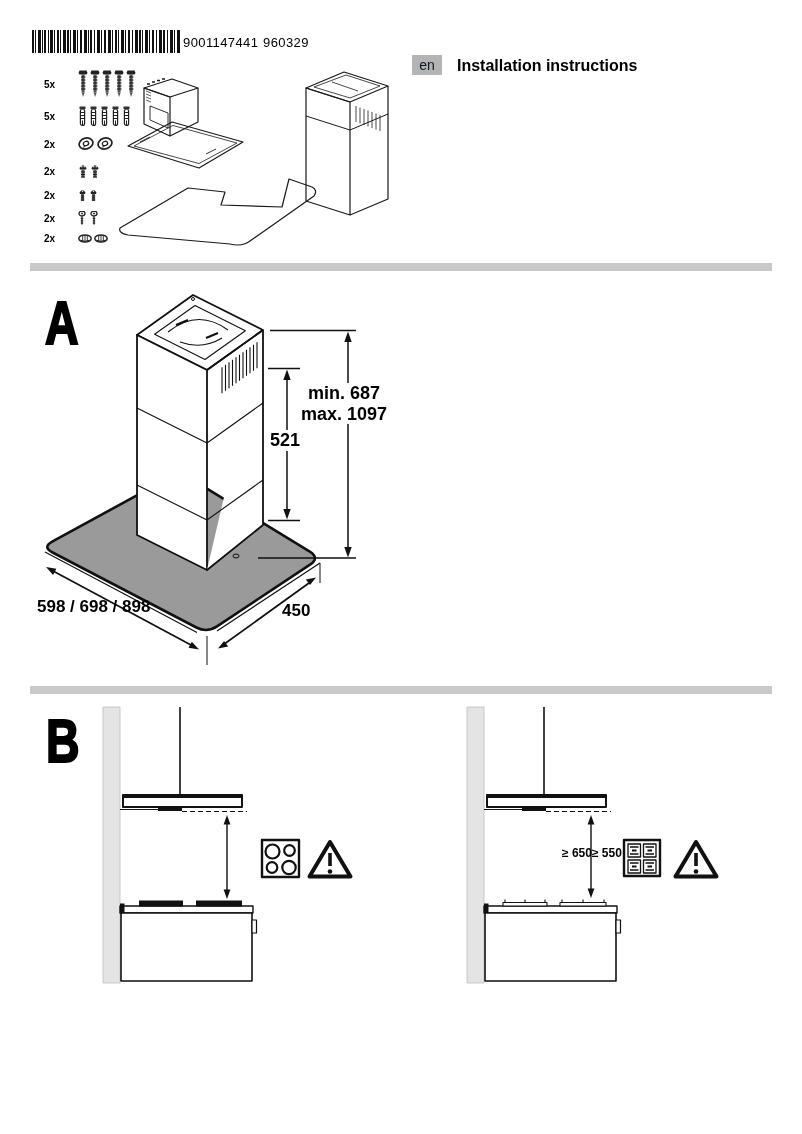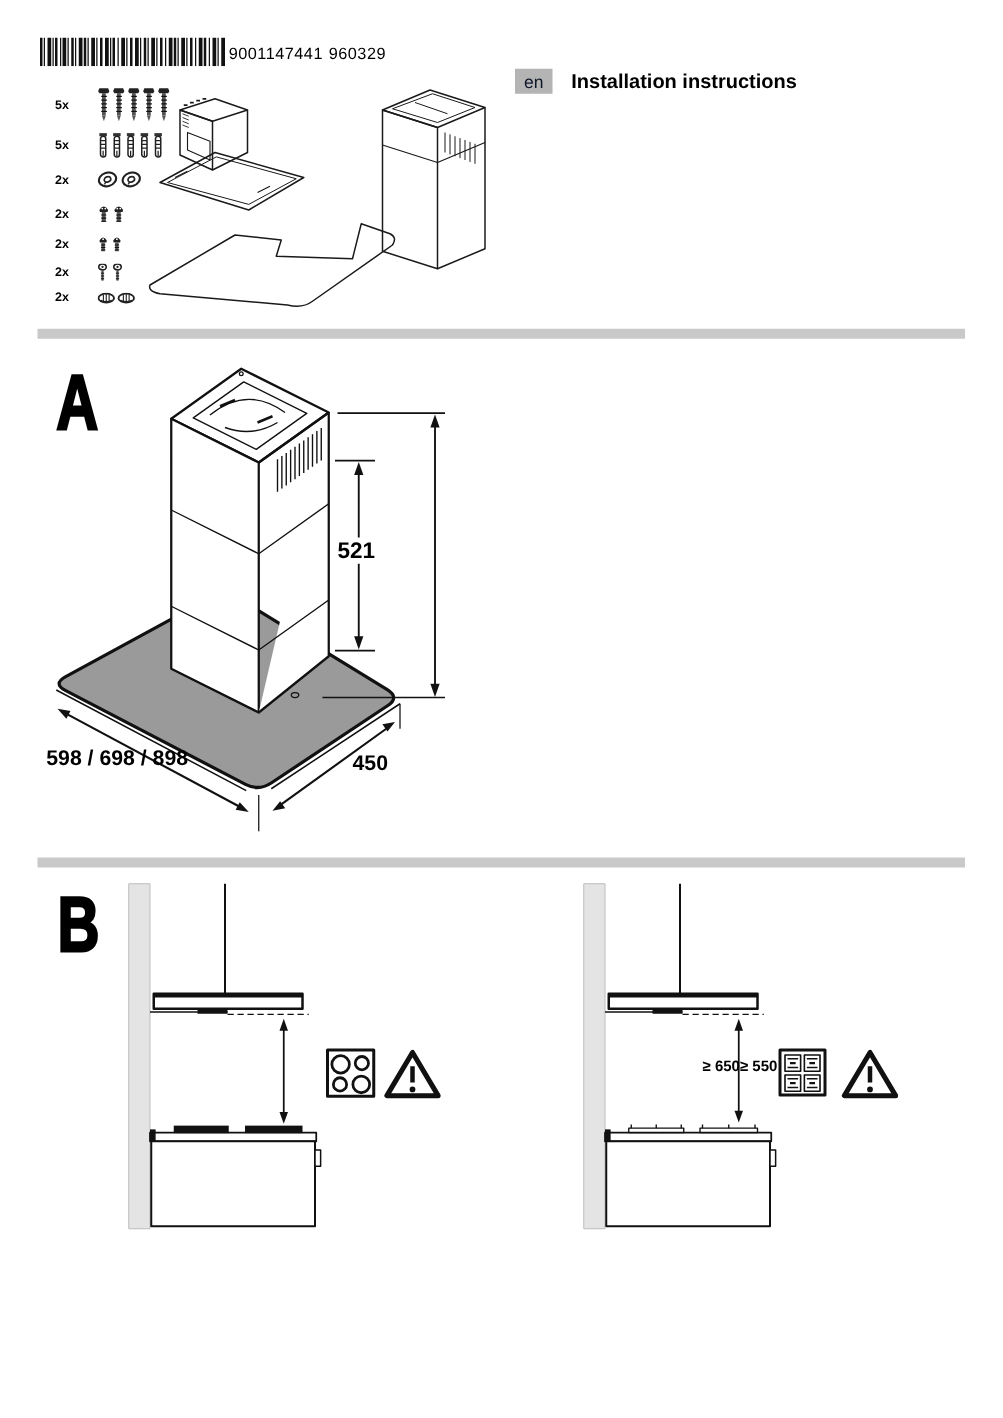--- a/index.html
+++ b/index.html
@@ -199,20 +199,24 @@
     <polygon points="257,239.5 253.3,229 260.7,229" fill="#111" stroke="none"></polygon>
     <path d="M177 356 V385 M290 283 V303" stroke-width="1"></path>
     <line x1="24" y1="291.5" x2="161" y2="365" stroke-width="1.7"></line>
     <polygon points="16,287 23.1,294.9 26.4,288.7" fill="#111" stroke="none"></polygon>
     <polygon points="169,369.5 158.5,367.8 161.8,361.7" fill="#111" stroke="none"></polygon>
     <line x1="195" y1="363.5" x2="279" y2="303" stroke-width="1.7"></line>
     <polygon points="188,368.5 198.2,366.6 194.1,360.9" fill="#111" stroke="none"></polygon>
     <polygon points="286,297.5 280,305.1 275.9,299.4" fill="#111" stroke="none"></polygon>
   </svg>
 
+  <div class="abs dim dim-lg" style="left:298px;top:383px;width:92px;text-align:center;">
+    <div>min. 687</div>
+    <div>max. 1097</div>
+  </div>
   <div class="abs dim dim-lg" style="left:270px;top:430px;">521</div>
   <div class="abs dim" style="left:37px;top:597px;background:transparent;">598 / 698 / 898</div>
   <div class="abs dim" style="left:261px;top:601px;background:transparent;margin-left:21px;">450</div>
 
   <div class="abs divider" style="top:686px;"></div>
 
   <div class="abs sec-label" style="left:46px;top:710px;">B</div>
 
   <svg class="abs" style="left:95px;top:703px;" width="320" height="285" viewBox="0 0 320 285" fill="none" stroke="#111" stroke-linejoin="round">
     <rect x="8" y="4" width="17" height="276" fill="#e4e4e4" stroke="#bdbdbd" stroke-width=".8"></rect>

